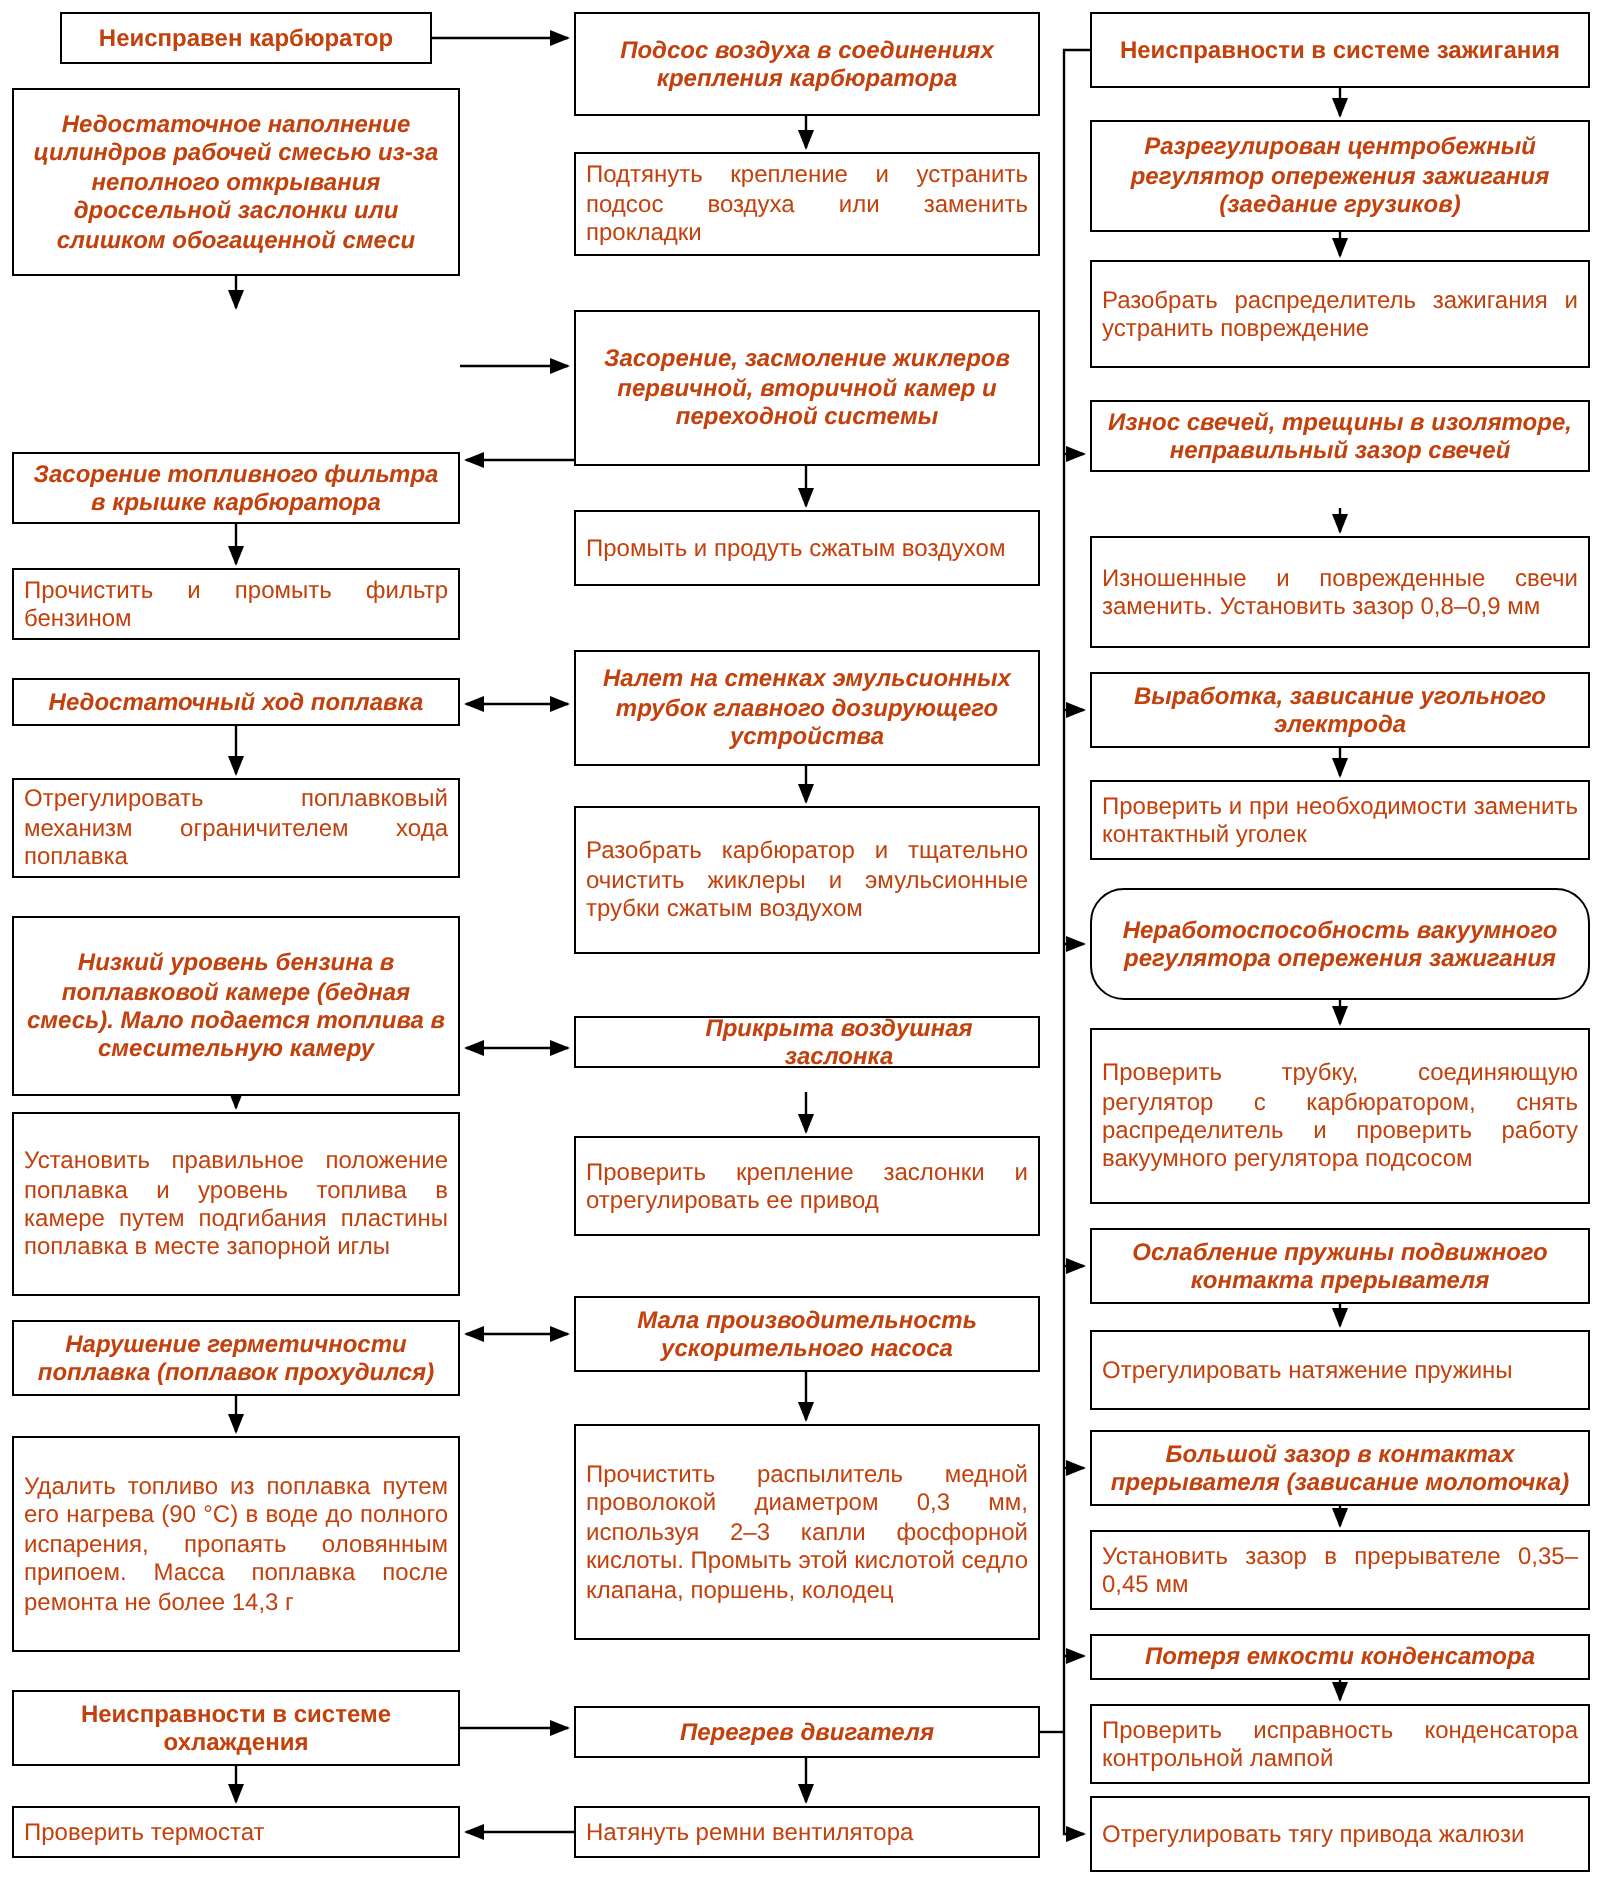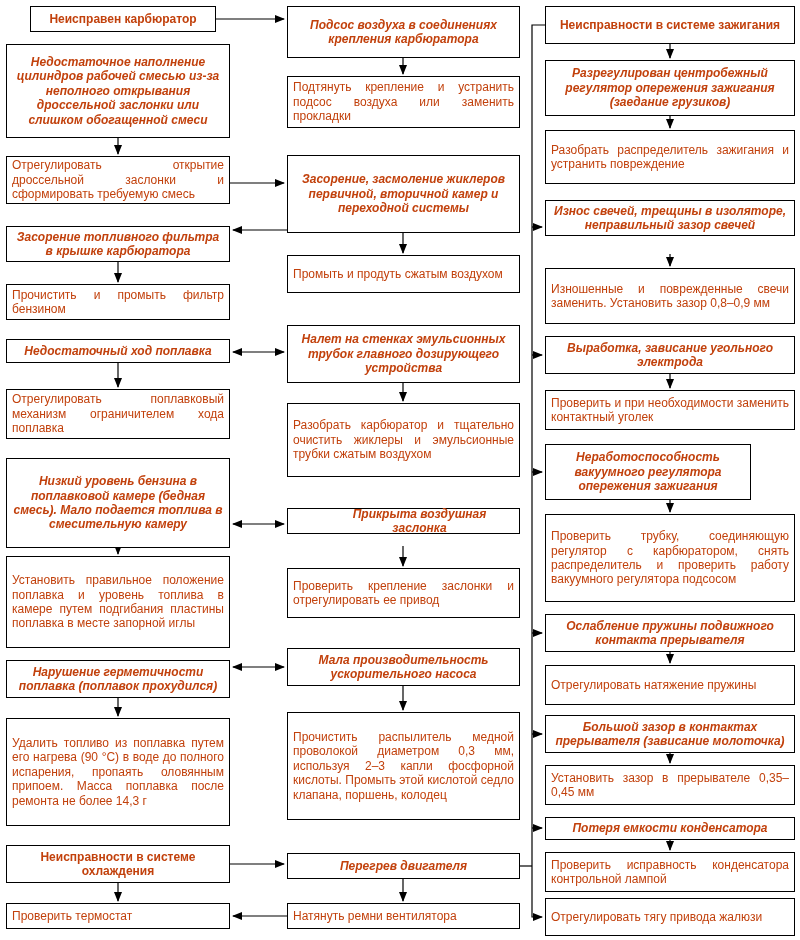--- a/index.html
+++ b/index.html
@@ -83,23 +83,20 @@
       <polyline points="532,734 542,734" marker-end="url(#ah)"></polyline>
       <polyline points="532,828 542,828" marker-end="url(#ah)"></polyline>
       <polyline points="520,866 532,866"></polyline>
     </svg>
 <div class="node header" style="left: 30px; top: 6px; width: 186px; height: 26px;">
       <div class="txt">Неисправен карбюратор</div>
     </div>
     <div class="node fault" style="left: 6px; top: 44px; width: 224px; height: 94px;">
       <div class="txt">Недостаточное наполнение цилиндров рабочей смесью из-за неполного открывания дроссельной заслонки или слишком обогащенной смеси</div>
     </div>
-    <div class="node remedy" style="left: 6px; top: 156px; width: 224px; height: 48px;">
-      <div class="txt">Отрегулировать открытие дроссельной заслонки и сформировать требуемую смесь</div>
-    </div>
     <div class="node fault" style="left: 6px; top: 226px; width: 224px; height: 36px;">
       <div class="txt">Засорение топливного фильтра в крышке карбюратора</div>
     </div>
     <div class="node remedy" style="left: 6px; top: 284px; width: 224px; height: 36px;">
       <div class="txt">Прочистить и промыть фильтр бензином</div>
     </div>
     <div class="node fault" style="left: 6px; top: 339px; width: 224px; height: 24px;">
       <div class="txt">Недостаточный ход поплавка</div>
     </div>
     <div class="node remedy" style="left: 6px; top: 389px; width: 224px; height: 50px;">
@@ -173,21 +170,21 @@
     </div>
     <div class="node remedy" style="left: 545px; top: 268px; width: 250px; height: 56px;">
       <div class="txt">Изношенные и поврежденные свечи заменить. Установить зазор 0,8–0,9 мм</div>
     </div>
     <div class="node fault" style="left: 545px; top: 336px; width: 250px; height: 38px;">
       <div class="txt">Выработка, зависание угольного электрода</div>
     </div>
     <div class="node remedy" style="left: 545px; top: 390px; width: 250px; height: 40px;">
       <div class="txt">Проверить и при необходимости заменить контактный уголек</div>
     </div>
-    <div class="node fault" style="left: 545px; top: 444px; width: 206px; height: 56px;">
+    <div class="node fault" style="left: 545px; top: 444px; width: 250px; height: 56px; border-radius: 17px;">
       <div class="txt">Неработоспособность вакуумного регулятора опережения зажигания</div>
     </div>
     <div class="node remedy" style="left: 545px; top: 514px; width: 250px; height: 88px;">
       <div class="txt">Проверить трубку, соединяющую регулятор с карбюратором, снять распределитель и проверить работу вакуумного регулятора подсосом</div>
     </div>
     <div class="node fault" style="left: 545px; top: 614px; width: 250px; height: 38px;">
       <div class="txt">Ослабление пружины подвижного контакта прерывателя</div>
     </div>
     <div class="node remedy" style="left: 545px; top: 665px; width: 250px; height: 40px;">
       <div class="txt">Отрегулировать натяжение пружины</div>

